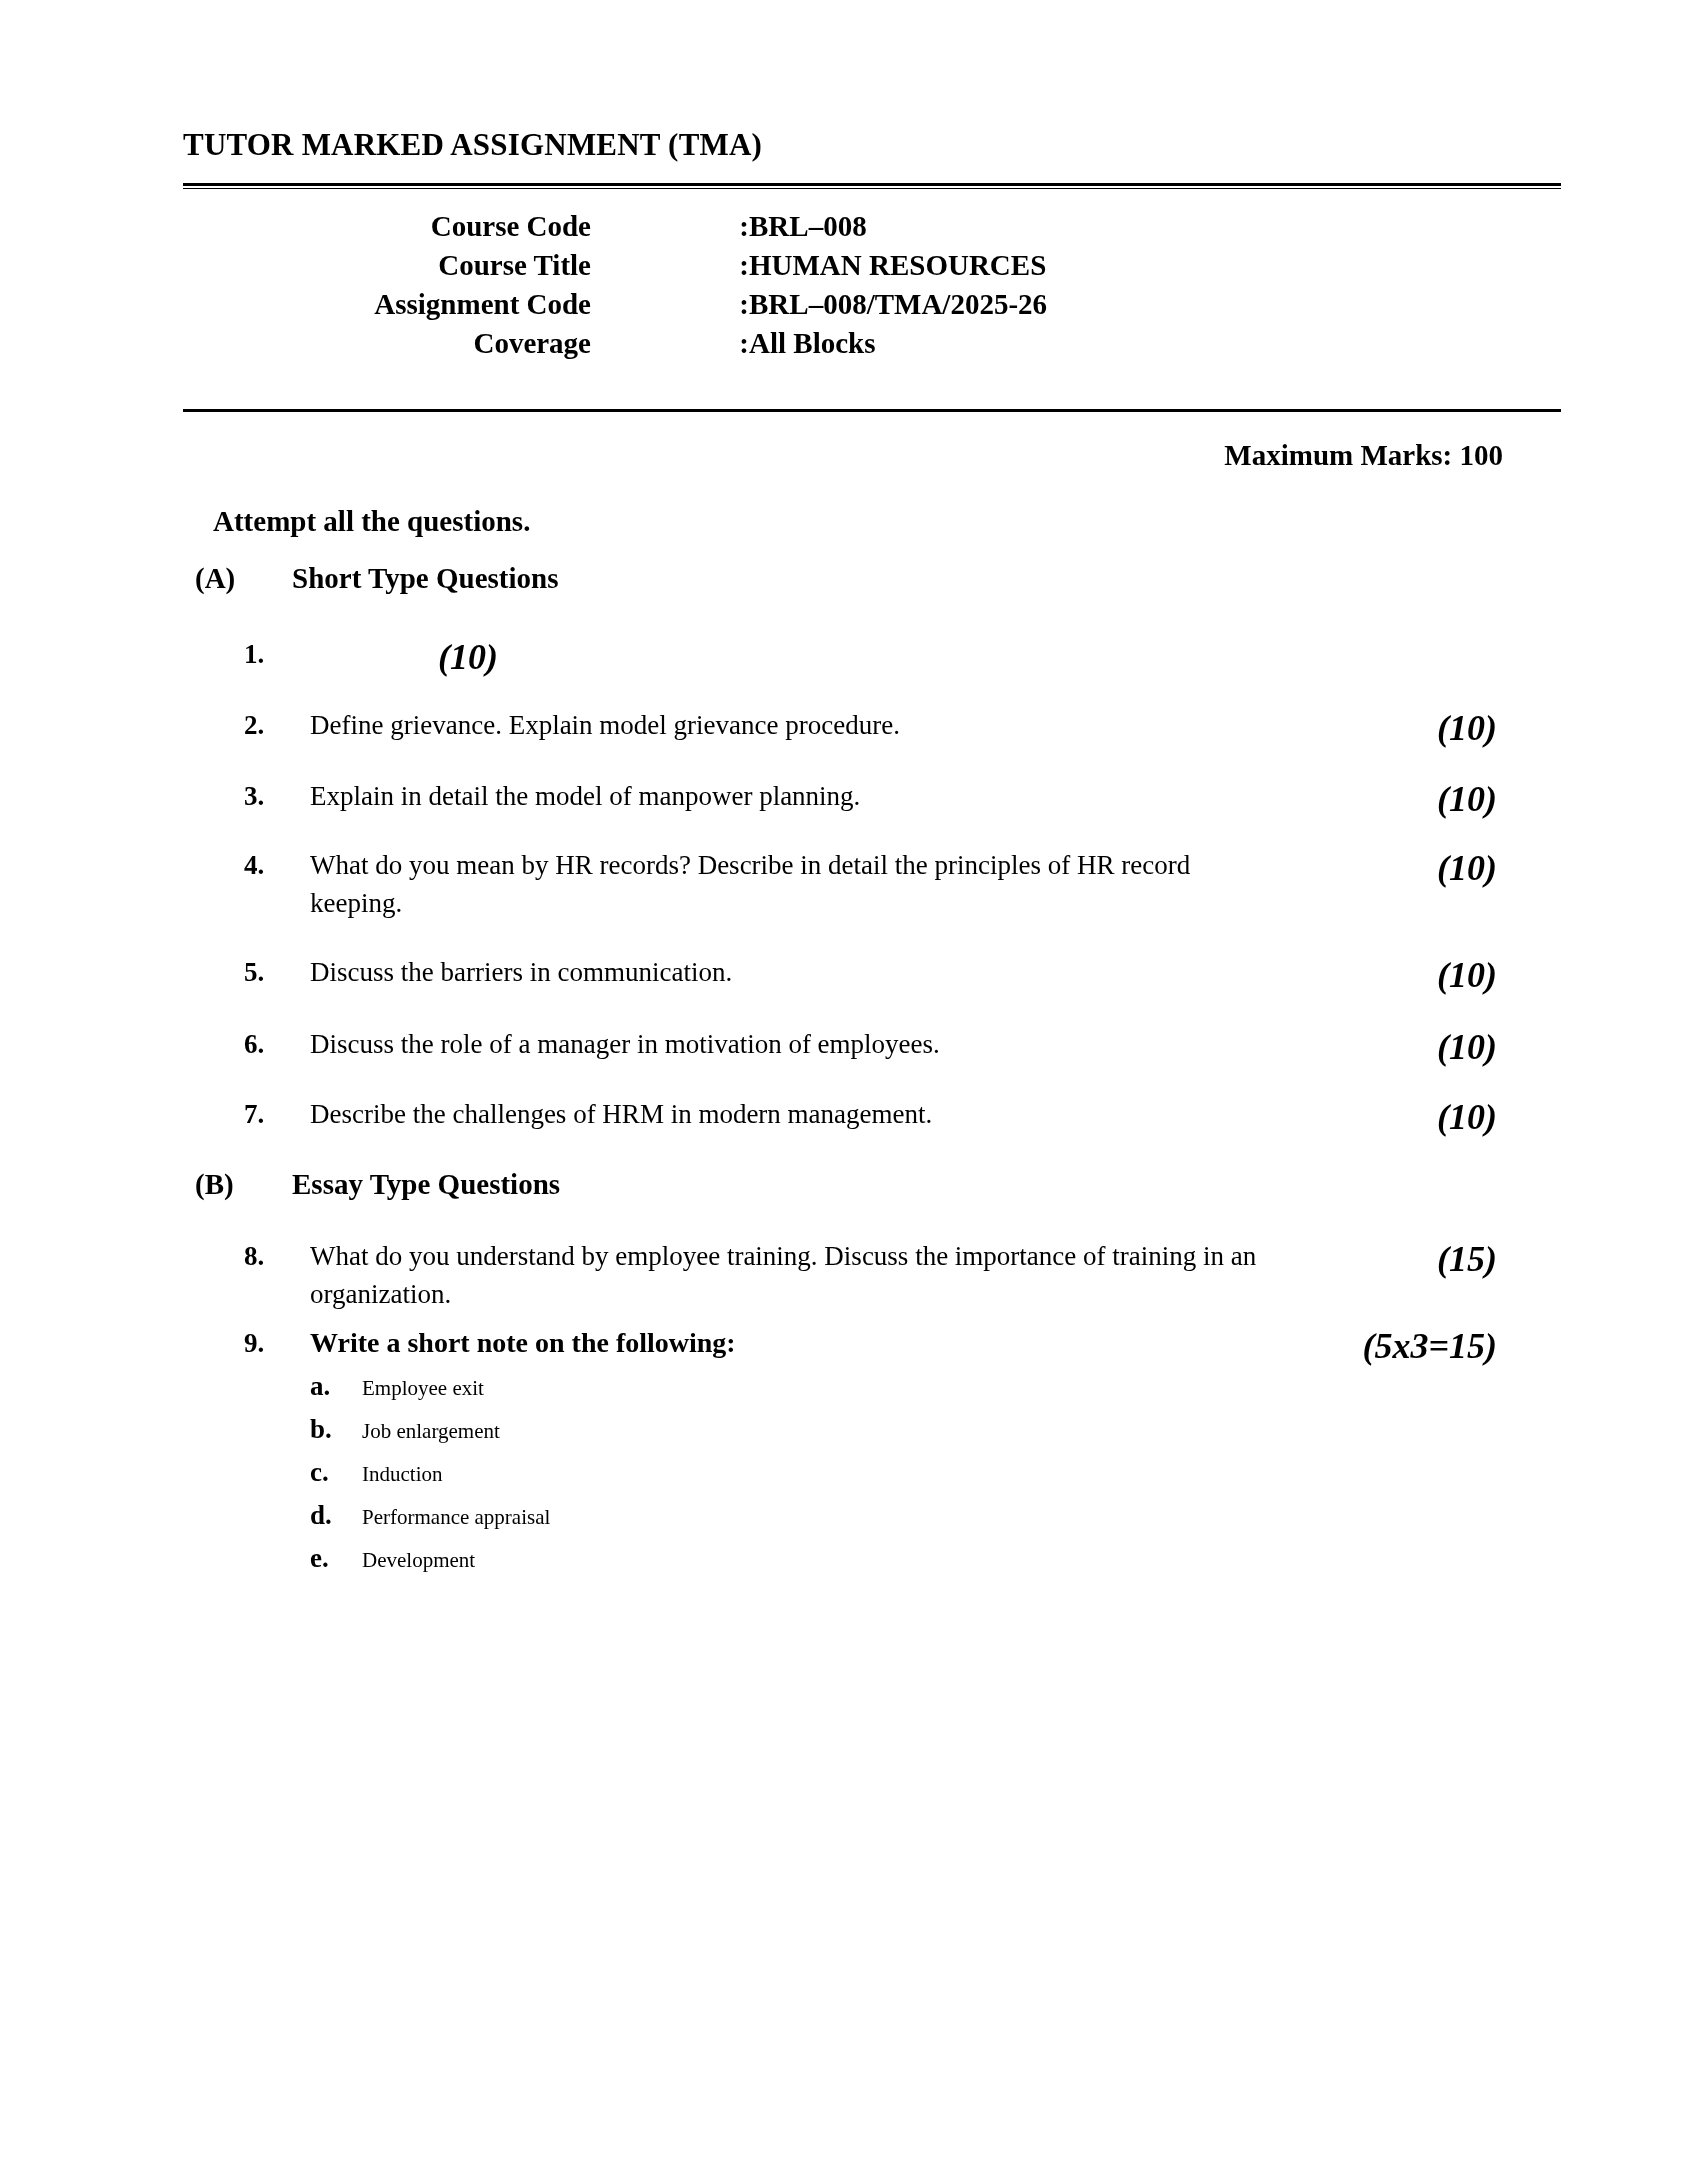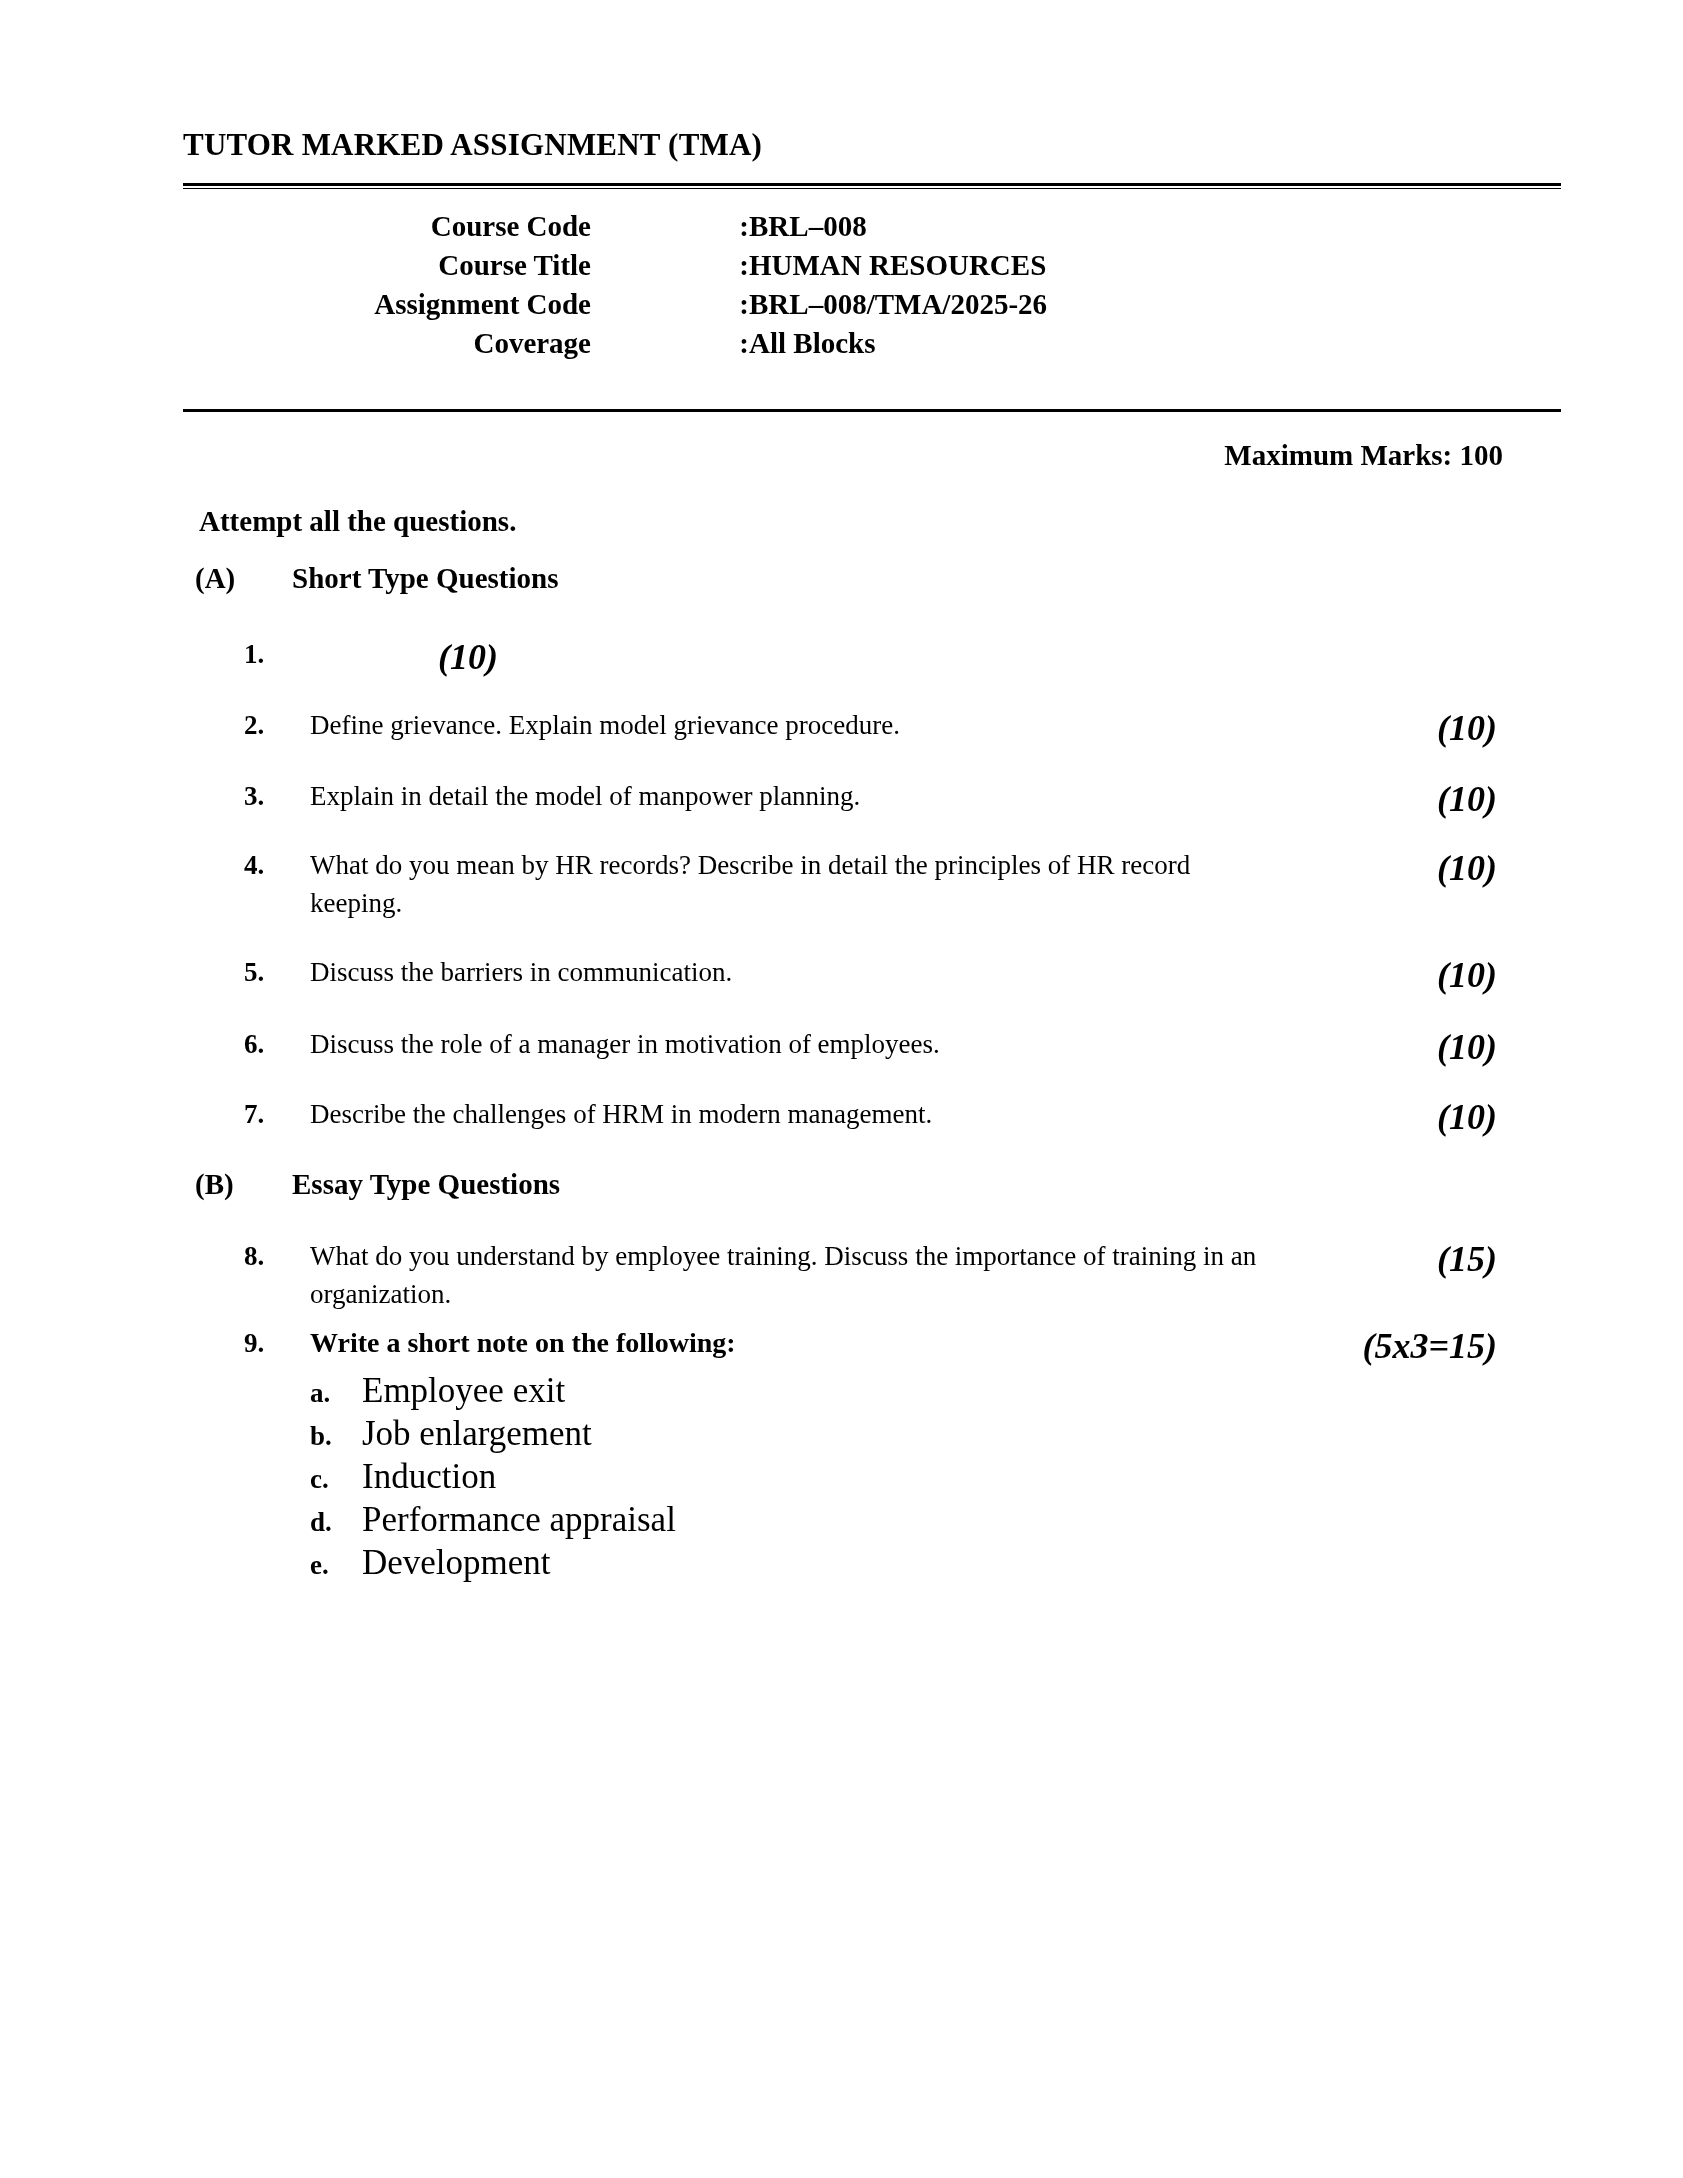--- a/index.html
+++ b/index.html
@@ -90,21 +90,21 @@
     top: 439px;
     width: 1008px;
     text-align: right;
     font-size: 29px;
     font-weight: bold;
   }
 
   
   .attempt-line {
     position: absolute;
-    left: 199px;
+    left: 213px;
     top: 505px;
     font-size: 29px;
     font-weight: bold;
   }
 
   
   .section-head {
     position: absolute;
     left: 195px;
     display: flex;
@@ -157,21 +157,21 @@
     align-items: baseline;
     height: 43px;
   }
   .sub-letter {
     width: 52px;
     flex: 0 0 52px;
     font-size: 27px;
     font-weight: bold;
   }
   .sub-text {
-    font-size: 35px;
+    font-size: 21px;
     text-align: center;
   }
 </style>
 </head>
 <body>
 
 <div class="page">
 
   <div class="doc-title">TUTOR MARKED ASSIGNMENT (TMA)</div>
 

